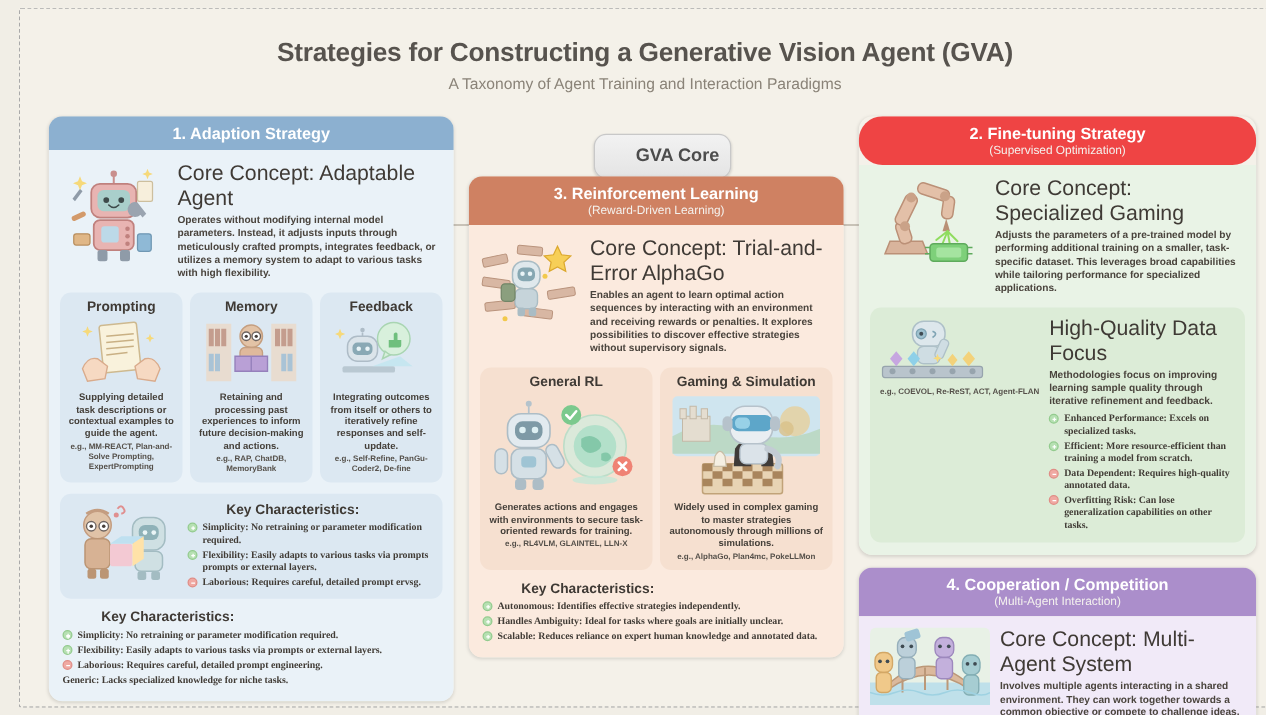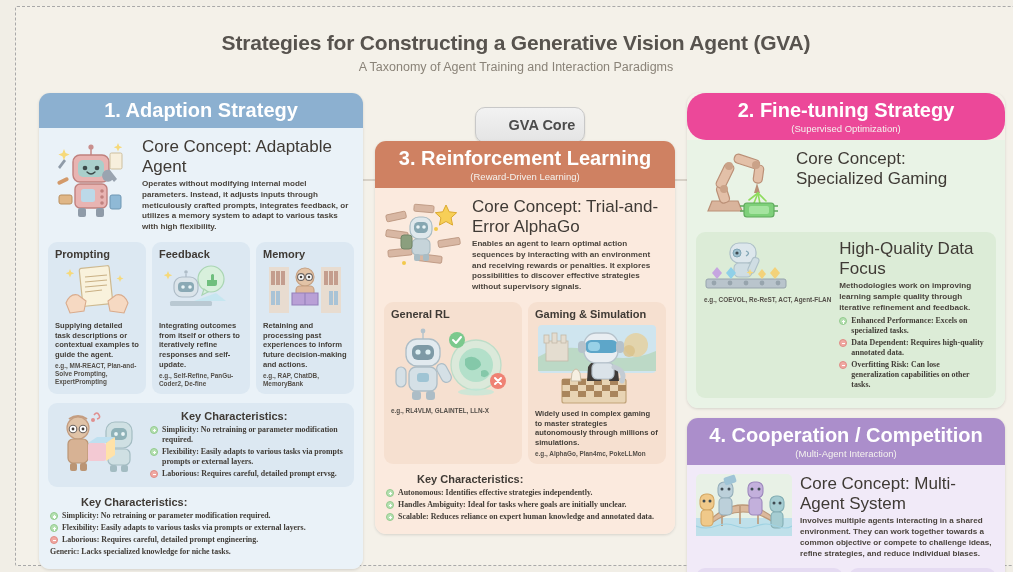--- a/index.html
+++ b/index.html
@@ -30,52 +30,52 @@
   #subtitle { font-size:12.5px; color:#8a8378; margin-top:5px; }
 
   
   .col { position:absolute; }
   #col-left  { left:12px;  top:78px;  width:324px; }
   #col-mid   { left:348px; top:78px;  width:300px; }
   #col-right { left:660px; top:78px;  width:318px; }
 
   .panel { border-radius:11px; overflow:hidden; box-shadow:0 1px 3px rgba(0,0,0,.13); }
   .panel-head { text-align:center; padding:6px 4px 6px; }
-  .panel-head .h1 { font-size:20px; font-weight:bold; color:#fff; }
+  .panel-head .h1 { font-size:13px; font-weight:bold; color:#fff; }
   .panel-head .h2 { font-size:9.5px; color:#f4f2ee; margin-top:1px; }
   .panel-body { padding:9px 9px 10px; }
 
   
   .blue   .panel-head { background:#8cb0d0; }
   .blue   .panel-body { background:#eaf2f8; }
   .blue   .sub        { background:#dce8f2; }
   .blue   .kc-box     { background:#dce8f2; }
 
-  .green  .panel-head { background:#ec4899;border-radius:19px; }
+  .green  .panel-head { background:#ef4444;border-radius:19px; }
   .green  .panel-body { background:#e9f3e6; }
   .green  .sub        { background:#dcecd7; }
 
   .orange .panel-head { background:#cf8162; }
   .orange .panel-body { background:#fbeade; }
   .orange .sub        { background:#f6e0d0; }
 
   .purple .panel-head { background:#ab8ecb; }
   .purple .panel-body { background:#f1eaf8; }
   .purple .sub        { background:#e5dbf2; }
 
   
   .concept { display:flex; gap:8px; align-items:flex-start; }
   .concept .art { flex:0 0 auto; }
   .concept .txt { flex:1 1 auto; }
   .ctitle { font-size:17px; font-weight:normal; color:#3f3a35; margin-bottom:2px; }
   .cbody  { font-size:8.1px; line-height:1.33; color:#4a443d; font-weight:bold; }
 
   
   .subrow { display:flex; gap:6px; margin-top:9px; }
-  .sub { flex:1; border-radius:9px; padding:6px 7px 6px; }
+  .sub { flex:1; border-radius:9px; padding:6px 7px 6px; text-align:center; }
   .sub h4 { font-size:11px; color:#3f3a35; font-weight:bold; margin-bottom:3px; }
   .sub .desc { font-size:7.6px; font-weight:bold; color:#443f39; line-height:1.3; margin-top:4px;}
   .sub .eg   { font-size:6.4px; font-weight:bold; color:#55504a; line-height:1.25; margin-top:2px; }
 
   
   .kc-title { font-size:11px; font-weight:bold; color:#3f3a35; margin-bottom:3px;padding-left:31px; }
   .kc-list { list-style:none;font-family:Liberation Serif, serif; }
   .kc-list li { display:flex; gap:4px; align-items:flex-start; margin-bottom:2px; }
   .kc-list li span.t { font-size:7.9px; font-weight:bold; color:#413c36; line-height:1.25; }
   .dot { flex:0 0 auto; width:8px; height:8px; border-radius:50%;
@@ -186,73 +186,73 @@
                 <path d="M68,40 q-4,-10 -12,-8 l-8,6 2,10 14,2z" fill="#f6d9c2" stroke="#d9ab8c" stroke-width="1.1"></path>
                 <path d="M10,6 l1.2,3 3,1.2 -3,1.2 -1.2,3 -1.2,-3 -3,-1.2 3,-1.2z" fill="#f6d97a"></path>
                 <path d="M60,12 l1,2.5 2.5,1 -2.5,1 -1,2.5 -1,-2.5 -2.5,-1 2.5,-1z" fill="#f6d97a"></path>
               </svg>
             </div>
             <div class="desc">Supplying detailed task descriptions or contextual examples to guide the agent.</div>
             <div class="eg">e.g., MM-REACT, Plan-and-Solve Prompting, ExpertPrompting</div>
           </div>
 
           <div class="sub">
+            <h4>Memory</h4>
+            <div class="art" style="display:flex;justify-content:center">
+              <svg width="74" height="54" viewBox="0 0 74 54">
+                <rect x="1" y="4" width="20" height="46" fill="#e8dcd0"></rect>
+                <rect x="53" y="4" width="20" height="46" fill="#e8dcd0"></rect>
+                <g fill="#c49d8e">
+                  <rect x="3" y="8" width="4" height="14"></rect>
+                      <rect x="8" y="8" width="4" height="14"></rect>
+                  <rect x="13" y="8" width="4" height="14"></rect>
+                      <rect x="56" y="8" width="4" height="14"></rect>
+                  <rect x="61" y="8" width="4" height="14"></rect>
+                      <rect x="66" y="8" width="4" height="14"></rect>
+                </g>
+                <g fill="#a9c3d6">
+                  <rect x="3" y="28" width="4" height="14"></rect>
+                      <rect x="8" y="28" width="4" height="14"></rect>
+                  <rect x="61" y="28" width="4" height="14"></rect>
+                      <rect x="66" y="28" width="4" height="14"></rect>
+                </g>
+                <circle cx="37" cy="14" r="9" fill="#e3c3a6" stroke="#c59f80" stroke-width="1.1"></circle>
+                <circle cx="33" cy="14" r="3.4" fill="#fff" stroke="#6d6460" stroke-width="1.1"></circle>
+                <circle cx="41" cy="14" r="3.4" fill="#fff" stroke="#6d6460" stroke-width="1.1"></circle>
+                <circle cx="33" cy="14" r="1.3" fill="#463f3b"></circle>
+                    <circle cx="41" cy="14" r="1.3" fill="#463f3b"></circle>
+                <rect x="28" y="23" width="18" height="18" rx="4" fill="#dfb99c" stroke="#c59f80" stroke-width="1.1"></rect>
+                <path d="M24,30 h26 v12 h-26z" fill="#b9a0d6" stroke="#9580bb" stroke-width="1.1"></path>
+                <line x1="37" y1="30" x2="37" y2="42" stroke="#9580bb" stroke-width="1.1"></line>
+              </svg>
+            </div>
+            <div class="desc">Retaining and processing past experiences to inform future decision-making and actions.</div>
+            <div class="eg">e.g., RAP, ChatDB, MemoryBank</div>
+          </div>
+
+          <div class="sub">
             <h4>Feedback</h4>
             <div class="art" style="display:flex;justify-content:center">
               <svg width="74" height="54" viewBox="0 0 74 54">
                 <circle cx="47" cy="16" r="13" fill="#d8f0dc" stroke="#a9d5b2" stroke-width="1.2"></circle>
                 <path d="M40,26 l-2,6 6,-3z" fill="#d8f0dc" stroke="#a9d5b2" stroke-width="1.2"></path>
                 <path d="M43,17 v6 h8 q2,0 2,-2 v-4 z M47,17 v-5 q2,-2 3,0 v5" fill="#6fbf7d"></path>
                 <rect x="10" y="14" width="24" height="20" rx="8" fill="#dbe4ea" stroke="#aebcc7" stroke-width="1.2"></rect>
                 <rect x="14" y="19" width="16" height="10" rx="4" fill="#8aa9b5"></rect>
                 <circle cx="19" cy="24" r="1.8" fill="#e9f4f7"></circle>
                     <circle cx="26" cy="24" r="1.8" fill="#e9f4f7"></circle>
                 <circle cx="22" cy="9" r="1.8" fill="#aebcc7"></circle>
                     <line x1="22" y1="11" x2="22" y2="14" stroke="#aebcc7" stroke-width="1.3"></line>
                 <rect x="6" y="38" width="42" height="5" rx="1.5" fill="#b9c8d2"></rect>
                 <path d="M30,38 l22,-8 10,8z" fill="#bfe6ef" opacity=".75"></path>
                 <path d="M4,8 l1.2,3 3,1.2 -3,1.2 -1.2,3 -1.2,-3 -3,-1.2 3,-1.2z" fill="#f6d97a"></path>
               </svg>
             </div>
             <div class="desc">Integrating outcomes from itself or others to iteratively refine responses and self-update.</div>
             <div class="eg">e.g., Self-Refine, PanGu-Coder2, De-fine</div>
-          </div>
-
-          <div class="sub">
-            <h4>Memory</h4>
-            <div class="art" style="display:flex;justify-content:center">
-              <svg width="74" height="54" viewBox="0 0 74 54">
-                <rect x="1" y="4" width="20" height="46" fill="#e8dcd0"></rect>
-                <rect x="53" y="4" width="20" height="46" fill="#e8dcd0"></rect>
-                <g fill="#c49d8e">
-                  <rect x="3" y="8" width="4" height="14"></rect>
-                      <rect x="8" y="8" width="4" height="14"></rect>
-                  <rect x="13" y="8" width="4" height="14"></rect>
-                      <rect x="56" y="8" width="4" height="14"></rect>
-                  <rect x="61" y="8" width="4" height="14"></rect>
-                      <rect x="66" y="8" width="4" height="14"></rect>
-                </g>
-                <g fill="#a9c3d6">
-                  <rect x="3" y="28" width="4" height="14"></rect>
-                      <rect x="8" y="28" width="4" height="14"></rect>
-                  <rect x="61" y="28" width="4" height="14"></rect>
-                      <rect x="66" y="28" width="4" height="14"></rect>
-                </g>
-                <circle cx="37" cy="14" r="9" fill="#e3c3a6" stroke="#c59f80" stroke-width="1.1"></circle>
-                <circle cx="33" cy="14" r="3.4" fill="#fff" stroke="#6d6460" stroke-width="1.1"></circle>
-                <circle cx="41" cy="14" r="3.4" fill="#fff" stroke="#6d6460" stroke-width="1.1"></circle>
-                <circle cx="33" cy="14" r="1.3" fill="#463f3b"></circle>
-                    <circle cx="41" cy="14" r="1.3" fill="#463f3b"></circle>
-                <rect x="28" y="23" width="18" height="18" rx="4" fill="#dfb99c" stroke="#c59f80" stroke-width="1.1"></rect>
-                <path d="M24,30 h26 v12 h-26z" fill="#b9a0d6" stroke="#9580bb" stroke-width="1.1"></path>
-                <line x1="37" y1="30" x2="37" y2="42" stroke="#9580bb" stroke-width="1.1"></line>
-              </svg>
-            </div>
-            <div class="desc">Retaining and processing past experiences to inform future decision-making and actions.</div>
-            <div class="eg">e.g., RAP, ChatDB, MemoryBank</div>
           </div>
         </div>
 
         <div class="kc-box">
           <div class="concept">
             <div class="art">
               <svg width="86" height="64" viewBox="0 0 86 64">
                 <circle cx="22" cy="18" r="11" fill="#e0c3a7" stroke="#c49d80" stroke-width="1.2"></circle>
                 <circle cx="17" cy="19" r="3.8" fill="#fff" stroke="#6d6460" stroke-width="1.1"></circle>
                 <circle cx="27" cy="19" r="3.8" fill="#fff" stroke="#6d6460" stroke-width="1.1"></circle>
@@ -380,20 +380,21 @@
                 <circle cx="83" cy="42" r="17" fill="#a9ddc6" opacity=".8"></circle>
                 <path d="M72,36 q7,-5 14,1 q5,5 -2,9 q-8,4 -12,-4z" fill="#84c8a9"></path>
                 <path d="M88,48 q6,-3 8,3 q-3,5 -8,2z" fill="#84c8a9"></path>
                 <ellipse cx="83" cy="69" rx="18" ry="3.5" fill="#bfe8d8" opacity=".7"></ellipse>
                 <circle cx="64" cy="17" r="8" fill="#7bc98d"></circle>
                 <path d="M60,17 l3,3 5,-6" stroke="#fff" stroke-width="2" fill="none" stroke-linecap="round" stroke-linejoin="round"></path>
                 <circle cx="105" cy="58" r="8" fill="#ef8274"></circle>
                 <path d="M102,55 l6,6 M108,55 l-6,6" stroke="#fff" stroke-width="2" stroke-linecap="round"></path>
               </svg>
             </div>
+            <div class="desc">Generates actions and engages with environments to secure task-oriented rewards for training.</div>
             <div class="eg">e.g., RL4VLM, GLAINTEL, LLN-X</div>
           </div>
 
           <div class="sub">
             <h4>Gaming &amp; Simulation</h4>
             <div class="art" style="display:flex;justify-content:center">
               <svg width="122" height="82" viewBox="0 0 122 82">
                 <rect x="2" y="2" width="118" height="48" rx="4" fill="#cfe5ef"></rect>
                 <path d="M2,34 q28,-16 58,-4 q30,11 60,-2 v20 h-118z" fill="#bcd9c6"></path>
                 <g fill="#e4ddd0" stroke="#c3b9a7" stroke-width="0.8">
@@ -490,20 +491,21 @@
               <g stroke="#5eaa5c" stroke-width="1.3">
                 <line x1="48" y1="57" x2="44" y2="57"></line>
                     <line x1="48" y1="62" x2="44" y2="62"></line>
                 <line x1="78" y1="57" x2="82" y2="57"></line>
                     <line x1="78" y1="62" x2="82" y2="62"></line>
               </g>
             </svg>
           </div>
           <div class="txt">
             <div class="ctitle">Core Concept: Specialized Gaming</div>
+            <div class="cbody">Adjusts the parameters of a pre-trained model by performing additional training on a smaller, task-specific dataset. This leverages broad capabilities while tailoring performance for specialized applications.</div>
           </div>
         </div>
 
         <div class="sub" style="text-align:left; margin-top:9px; padding:7px 8px;">
           <div class="concept">
             <div class="art" style="text-align:center">
               <svg width="84" height="56" viewBox="0 0 84 56">
                 <rect x="26" y="4" width="26" height="20" rx="9" fill="#dde7ec" stroke="#aec0c8" stroke-width="1.2"></rect>
                 <circle cx="33" cy="14" r="4" fill="#9fc1cf" stroke="#7fa4b4" stroke-width="1"></circle>
                 <circle cx="33" cy="14" r="1.6" fill="#3f4b52"></circle>
@@ -521,25 +523,29 @@
                 <path d="M8,34 l5,-6 5,6 -5,6z" fill="#c6a6e0"></path>
                 <path d="M22,34 l5,-6 5,6 -5,6z" fill="#8fd0e8"></path>
                 <path d="M54,35 l4,-5 4,5 -4,5z" fill="#f3d27a"></path>
                 <path d="M66,34 l5,-6 5,6 -5,6z" fill="#f3d27a"></path>
                 <path d="M46,30 l1,2.5 2.5,1 -2.5,1 -1,2.5 -1,-2.5 -2.5,-1 2.5,-1z" fill="#f6d97a"></path>
               </svg>
               <div class="eg" style="margin-top:1px">e.g., COEVOL, Re-ReST, ACT, Agent-FLAN</div>
             </div>
             <div class="txt">
               <div class="ctitle">High-Quality Data Focus</div>
-              <div class="cbody" style="margin-bottom:3px">Methodologies work on improving learning sample quality through iterative refinement and feedback.</div>
+              <div class="cbody" style="margin-bottom:3px">Methodologies focus on improving learning sample quality through iterative refinement and feedback.</div>
               <ul class="kc-list">
                 <li>
                       <i class="dot pos"></i>
                       <span class="t">Enhanced Performance: Excels on specialized tasks.</span>
+                    </li>
+                <li>
+                      <i class="dot pos"></i>
+                      <span class="t">Efficient: More resource-efficient than training a model from scratch.</span>
                     </li>
                 <li>
                       <i class="dot neg"></i>
                       <span class="t">Data Dependent: Requires high-quality annotated data.</span>
                     </li>
                 <li>
                       <i class="dot neg"></i>
                       <span class="t">Overfitting Risk: Can lose generalization capabilities on other tasks.</span>
                     </li>
               </ul>

